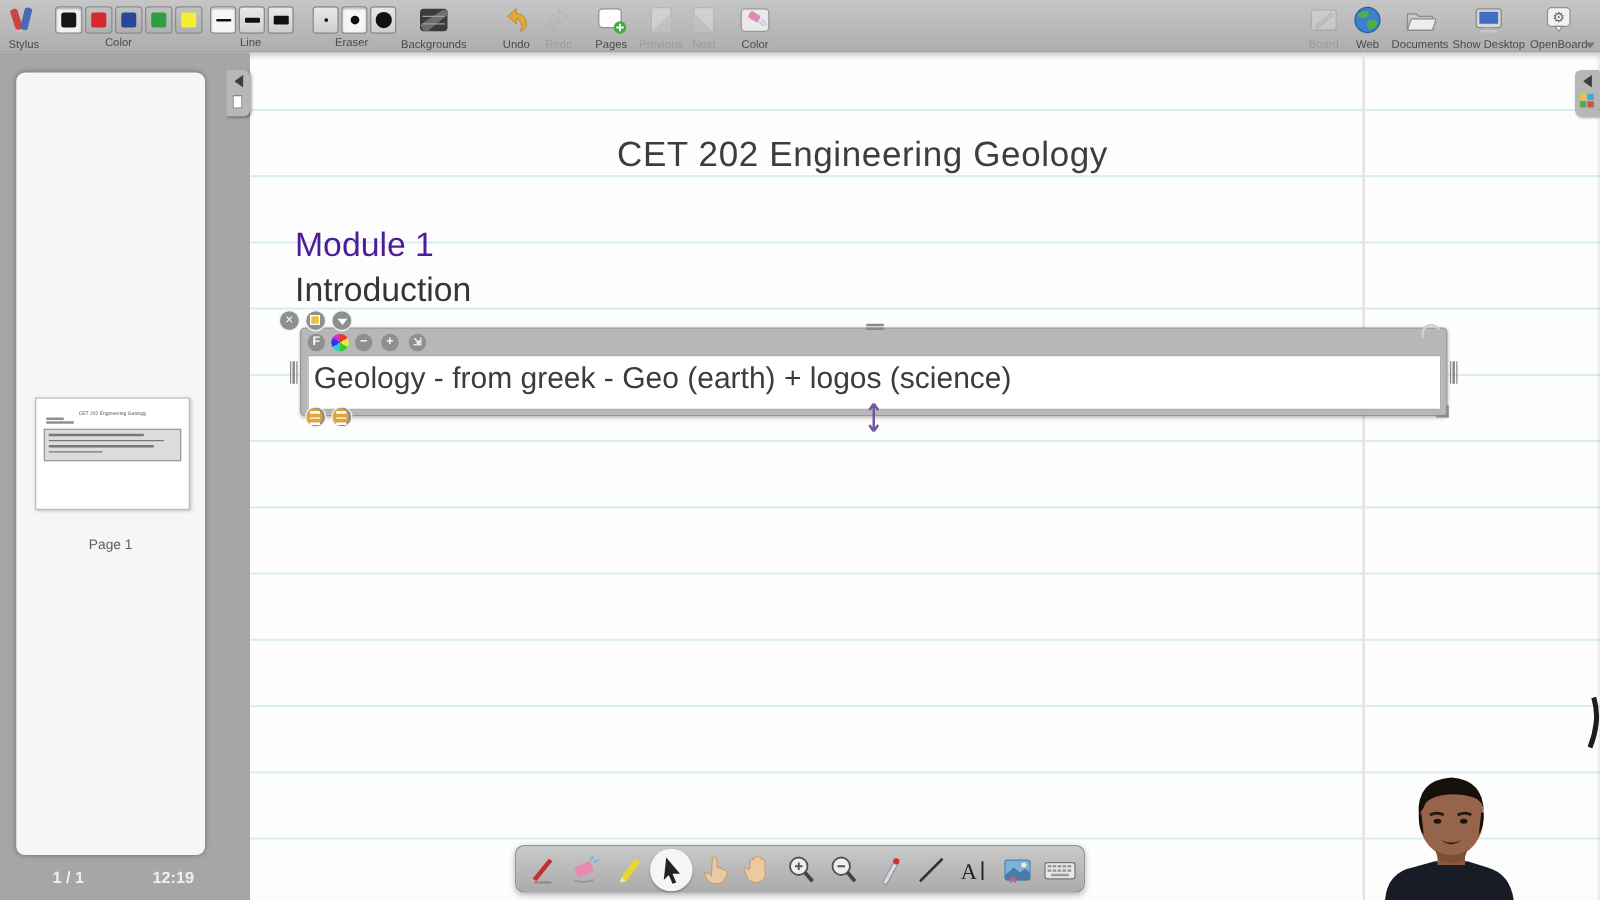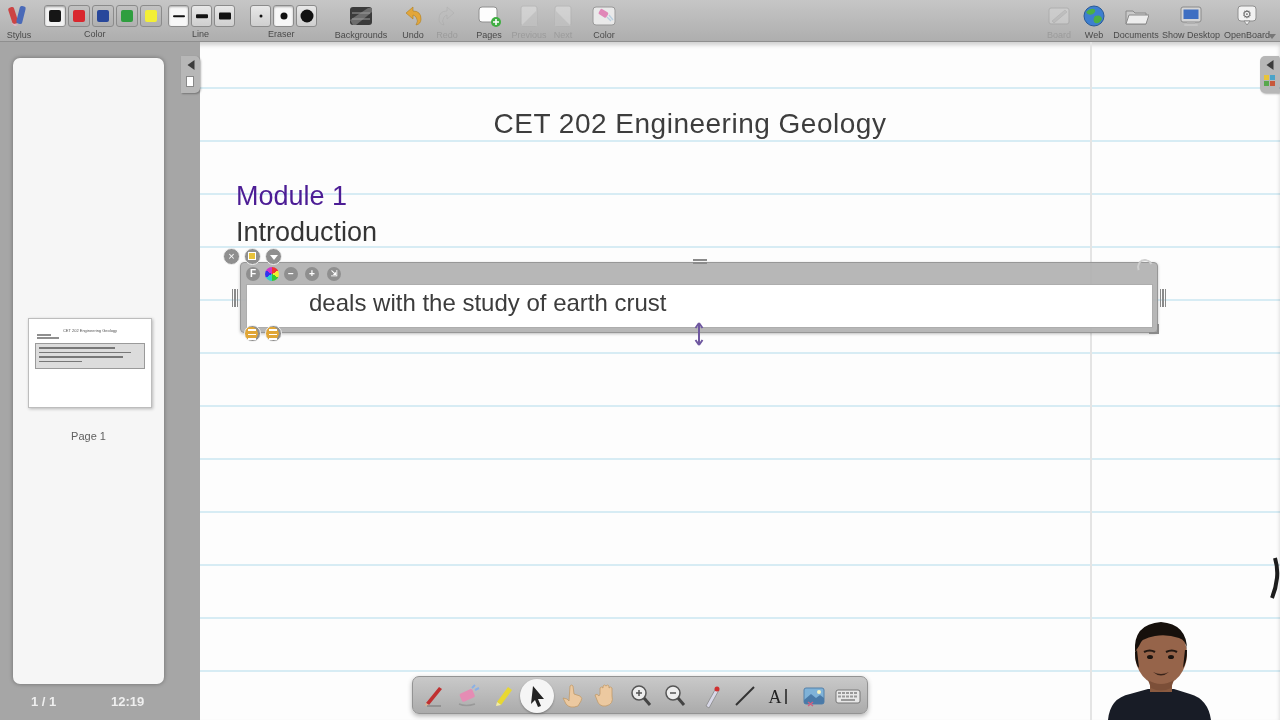--- a/index.html
+++ b/index.html
@@ -35,21 +35,21 @@
     border-radius:7px; box-shadow:0 0 4px rgba(0,0,0,.35); }
   .thumb { position:absolute; left:15px; top:260px; width:124px; height:90px; background:#ffffff;
     border:1px solid #bdbdbd; box-shadow:1px 1px 3px rgba(0,0,0,.25); overflow:hidden; }
   .thumb .t-title { margin-top:9px; text-align:center; font-size:4px; color:#555; }
   .thumb .t-line { margin:1px 0 0 8px; height:2px; background:#8f8f8f; }
   .thumb .t-block { position:relative; margin:4px 6px 0 6px; height:26px; background:#dcdcdc;
     border:1px solid #9a9a9a; }
   .thumb .t-block i { display:block; height:1.5px; background:#777; margin:3px 3px 0 3px; }
   .pagelabel { position:absolute; left:0; top:372px; width:100%; text-align:center;
     font-size:11px; color:#5f5f5f; }
-  .sidebar-footer { position:absolute; left:1px; bottom:8px; width:180px; height:18px;
+  .sidebar-footer { position:absolute; left:12px; bottom:8px; width:180px; height:18px;
     font-size:13px; font-weight:bold; color:#efefef; }
   .counter { position:absolute; left:30px; } .clock { position:absolute; left:110px; }
 
   .drawer-tab { position:absolute; width:19px; height:37px; background:#b7b7b7;
     box-shadow:1px 1px 2px rgba(0,0,0,.3); z-index:30; }
   .tab-left { left:181px; top:56px; border-radius:0 5px 5px 0; }
   .tab-right { left:1260px; top:56px; border-radius:5px 0 0 5px; }
   .tri { position:absolute; left:50%; top:4px; transform:translateX(-50%); width:0; height:0;
     border-top:5px solid transparent; border-bottom:5px solid transparent; border-right:7px solid #3c3c3c; }
   .minipage { position:absolute; left:5px; top:20px; width:8px; height:11px; background:#fff; border:1px solid #888; }
@@ -175,21 +175,21 @@
       </div>
     <div class="sqbtn sel" style="left:273px;">
         <span class="dot" style="width:7px;height:7px;"></span>
       </div>
     <div class="sqbtn" style="left:296px;">
         <span class="dot" style="width:13px;height:13px;"></span>
       </div>
     <span class="grouplbl" style="left:268px;">Eraser</span>
   </div>
 
-  <div class="tool" style="left:338px;width:46px;">
+  <div class="tool" style="left:324px;width:46px;">
     <span class="ic">
       <svg viewBox="0 0 26 24">
           <rect x="2" y="3" width="22" height="18" rx="3" fill="#3b3b3b"></rect>
           <path d="M2 16 L20 4 L24 4 L24 8 L8 21 L5 21 Z" fill="#6d6d6d"></path>
           <line x1="4" y1="9" x2="22" y2="9" stroke="#9d9d9d" stroke-width="1"></line>
           <line x1="4" y1="15" x2="22" y2="15" stroke="#9d9d9d" stroke-width="1"></line>
         </svg>
     </span>
     <span class="lbl">Backgrounds</span>
   </div>
@@ -339,20 +339,21 @@
       <i></i>
       <i></i>
     </div>
   <div class="grip grip-r">
       <i></i>
       <i></i>
       <i></i>
     </div>
 
   <div class="textarea">
+    <div class="l1">Geology - from greek - Geo (earth) + logos (science)</div>
     <div class="l2">deals with the study of earth crust</div>
   </div>
 
   <div class="zbtn z1">
       <i></i>
       <i></i>
       <i></i>
     </div>
   <div class="zbtn z2">
       <i></i>

